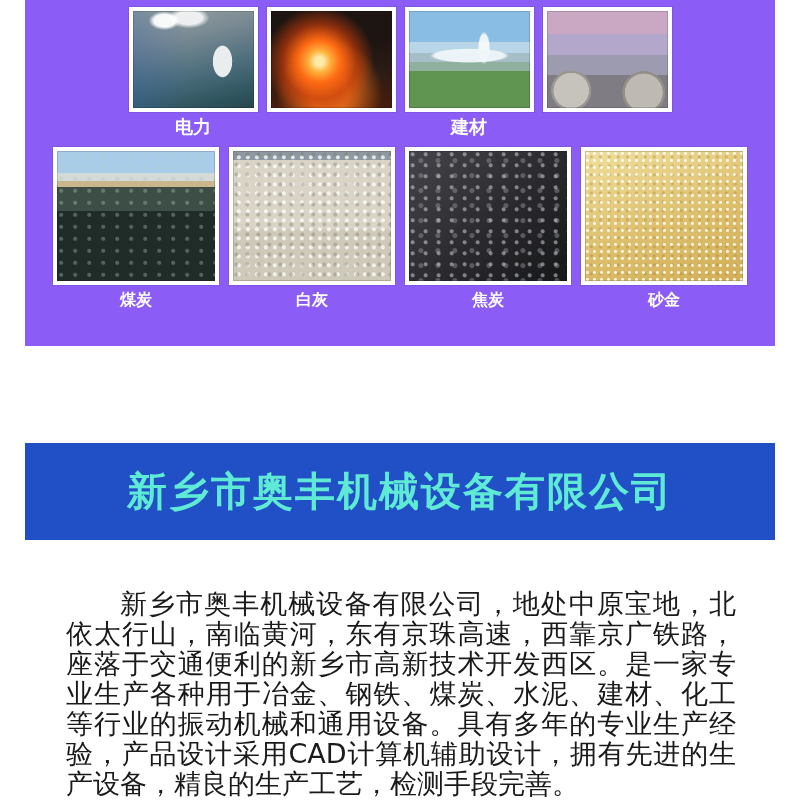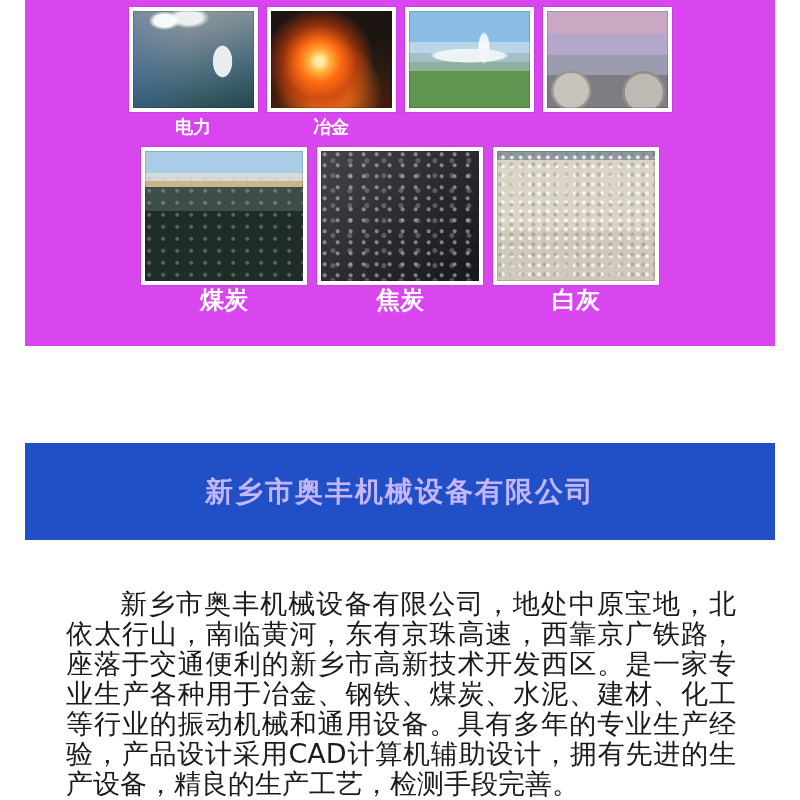--- a/index.html
+++ b/index.html
@@ -1,32 +1,32 @@
 <!DOCTYPE html>
 <html><head>
 <meta charset="utf-8">
 <style>
   html,body{margin:0;padding:0;}
   body{font-family:"DejaVu Sans","Liberation Sans",sans-serif;background:#ffffff;}
   .page{position:relative;width:800px;height:800px;margin:0 auto;background:#ffffff;overflow:hidden;}
 
   
-  .industries{position:absolute;left:25px;top:0;width:750px;height:346px;background:#d946ef;padding-top:7px;box-sizing:border-box;}
+  .industries{position:absolute;left:25px;top:0;width:750px;height:346px;background:#8b5cf6;padding-top:7px;box-sizing:border-box;}
   .ind-row{display:flex;justify-content:center;}
   .ind-row.row2{margin-top:9px;}
   .ind-card{margin:0;display:flex;flex-direction:column;}
   .row1 .ind-card{margin:0 4.5px;}
   .row2 .ind-card{margin:0 5px;}
   .frame{background:#ffffff;padding:4px;box-shadow:0 0 0 1px rgba(0,0,0,.08);}
   .row1 .frame{width:121px;height:97px;}
   .row2 .frame{width:158px;height:130px;}
   .photo{width:100%;height:100%;box-shadow:inset 0 0 0 1px rgba(0,0,0,.15);}
   .ind-caption{text-align:center;color:#ffffff;font-weight:bold;margin-top:4px;line-height:22px;}
   .row1 .ind-caption{font-size:18px;}
-  .row2 .ind-caption{font-size:24px;}
+  .row2 .ind-caption{font-size:16px;}
 
   
   .photo-power{background:
     radial-gradient(ellipse 16px 26px at 74% 52%, #e9eded 0 58%, rgba(233,237,237,0) 63%),
     radial-gradient(ellipse 22px 13px at 26% 10%, rgba(255,255,255,.95) 0 48%, transparent 72%),
     radial-gradient(ellipse 30px 15px at 46% 7%, rgba(255,255,255,.85) 0 45%, transparent 70%),
     linear-gradient(90deg, rgba(35,85,160,.30), transparent 45%),
     linear-gradient(165deg, #9aa49f 0%, #7b8b94 30%, #4b6d7c 62%, #2f555e 86%, #27454d 100%);}
   .photo-mine{background:
     repeating-linear-gradient(168deg, rgba(118,112,96,.30) 0 3px, transparent 3px 13px),
@@ -58,21 +58,21 @@
     linear-gradient(180deg, #8d98a0 0 7%, #d9d4c6 7% 60%, #cfc9ba 60% 100%);
     background-size:11px 10px,9px 9px,100% 100%;}
   .photo-gold{background:
     radial-gradient(circle at 35% 35%, rgba(255,255,240,.85) 1px, transparent 2px),
     radial-gradient(circle at 70% 65%, rgba(165,122,42,.35) 1px, transparent 2px),
     linear-gradient(160deg, #efdf9e 0%, #ddbf6e 55%, #d2af59 100%);
     background-size:7px 7px,9px 9px,100% 100%;}
 
   
   .banner{position:absolute;left:25px;top:443px;width:750px;height:97px;background:#2150c6;display:flex;align-items:center;justify-content:center;}
-  .banner h1{margin:17px;color:#c4b5fd;font-size:28px;font-weight:bold;letter-spacing:2px;}
+  .banner h1{margin:17px;color:#5eead4;font-size:40px;font-weight:bold;letter-spacing:2px;}
 
   
   .about{position:absolute;left:62px;top:585px;width:678px;color:#1a1a1a;font-size:27px;line-height:30px;text-align:justify;}
   .about p{margin:4px;text-indent:2em;}
 </style>
 </head>
 <body>
 
 <div class="page">
 
@@ -81,52 +81,58 @@
       <figure class="ind-card">
         <div class="frame">
           <div class="photo photo-power"></div>
         </div>
         <figcaption class="ind-caption">电力</figcaption>
       </figure>
       <figure class="ind-card">
         <div class="frame">
           <div class="photo photo-metal"></div>
         </div>
-        <figcaption class="ind-caption">冶金</figcaption>
       </figure>
       <figure class="ind-card">
         <div class="frame">
           <div class="photo photo-build"></div>
         </div>
+        <figcaption class="ind-caption">建材</figcaption>
       </figure>
       <figure class="ind-card">
         <div class="frame">
           <div class="photo photo-chem"></div>
         </div>
       </figure>
     </div>
 
     <div class="ind-row row2">
       <figure class="ind-card">
         <div class="frame">
           <div class="photo photo-coal"></div>
         </div>
         <figcaption class="ind-caption">煤炭</figcaption>
       </figure>
       <figure class="ind-card">
         <div class="frame">
+          <div class="photo photo-lime"></div>
+        </div>
+        <figcaption class="ind-caption">白灰</figcaption>
+      </figure>
+      <figure class="ind-card">
+        <div class="frame">
           <div class="photo photo-coke"></div>
         </div>
         <figcaption class="ind-caption">焦炭</figcaption>
       </figure>
       <figure class="ind-card">
         <div class="frame">
-          <div class="photo photo-lime"></div>
+          <div class="photo photo-gold"></div>
         </div>
-        <figcaption class="ind-caption">白灰</figcaption>
+        <figcaption class="ind-caption">砂金</figcaption>
       </figure>
     </div>
   </section>
 
   <section class="banner">
     <h1>新乡市奥丰机械设备有限公司</h1>
   </section>
 
   <section class="about">
     <p>新乡市奥丰机械设备有限公司，地处中原宝地，北依太行山，南临黄河，东有京珠高速，西靠京广铁路，座落于交通便利的新乡市高新技术开发西区。是一家专业生产各种用于冶金、钢铁、煤炭、水泥、建材、化工等行业的振动机械和通用设备。具有多年的专业生产经验，产品设计采用CAD计算机辅助设计，拥有先进的生产设备，精良的生产工艺，检测手段完善。</p>

